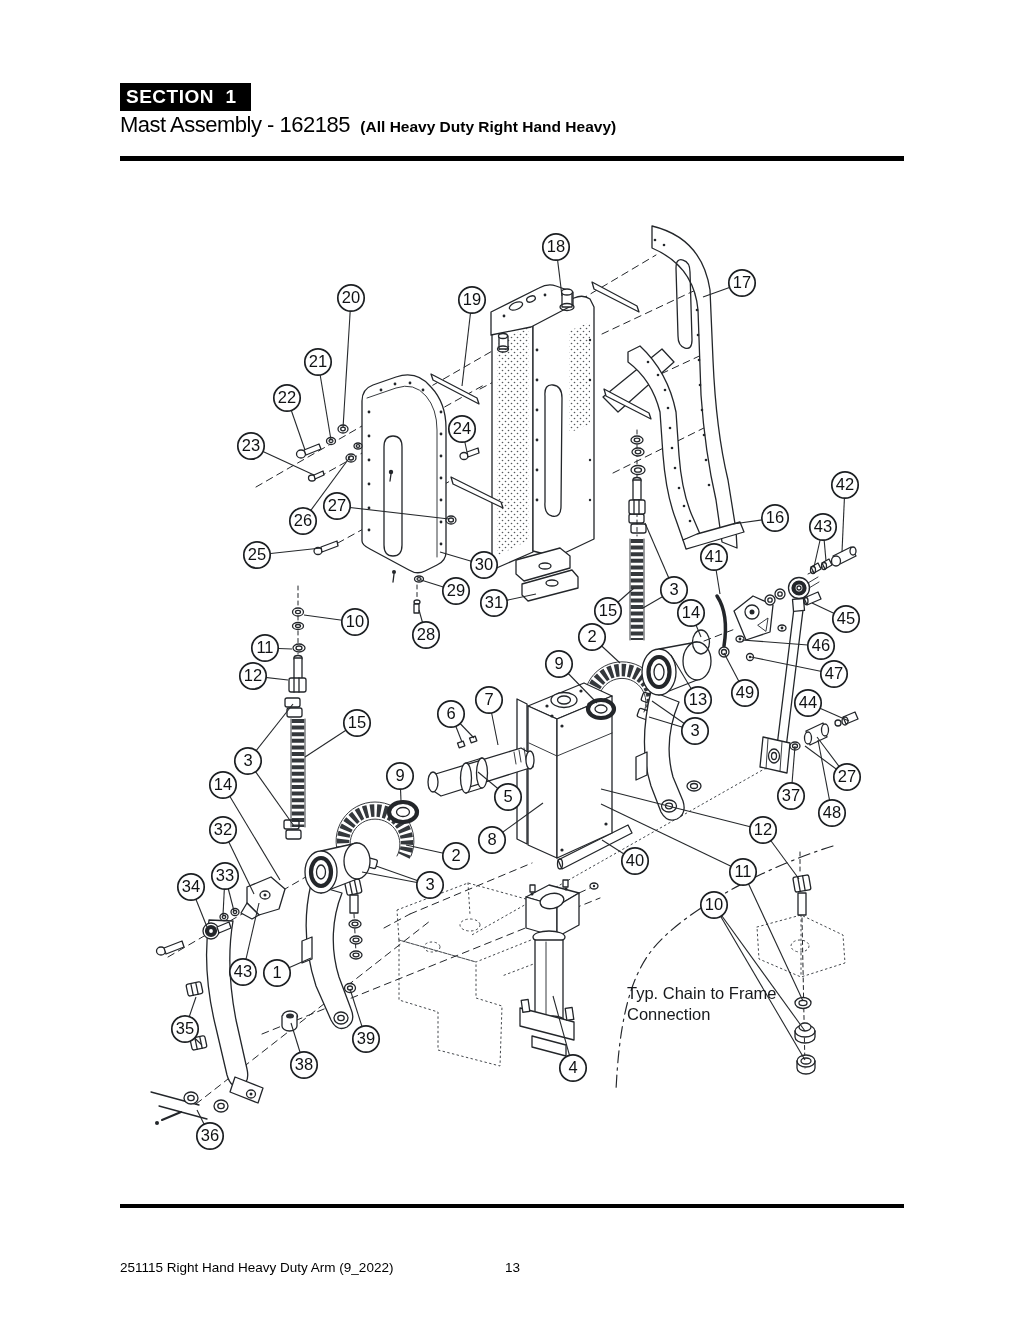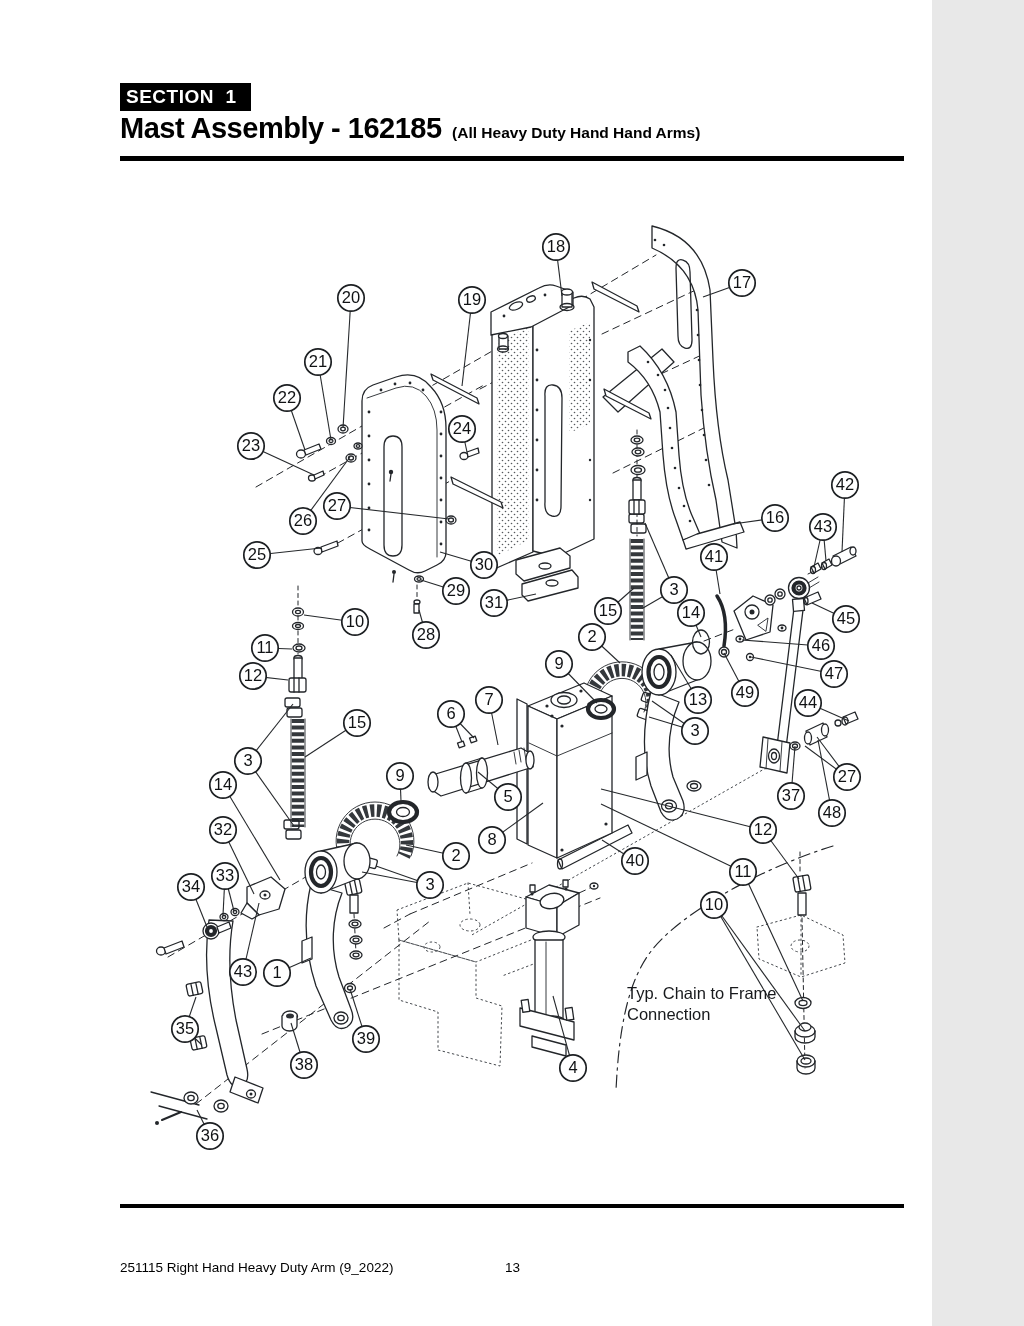--- a/index.html
+++ b/index.html
@@ -1,21 +1,21 @@
 <!DOCTYPE html>
 <html><head>
 <meta charset="utf-8">
 <style>
   html,body{margin:0;padding:0;background:#e8e8e8;}
-  .page{position:relative;width:932px;height:1326px;background:#ffffff;overflow:hidden;
+  .page{position:relative;width:1024px;height:1326px;background:#ffffff;overflow:hidden;
         font-family:"Liberation Sans",sans-serif;color:#000;}
   .badge{position:absolute;left:120px;top:83px;background:#000;color:#fff;
          font-size:19px;font-weight:bold;padding:3px 14px 3px 6px;white-space:pre;letter-spacing:.5px;}
   .title-row{position:absolute;left:120px;top:112px;white-space:nowrap;}
-  .title-main{font-size:29px;font-weight:bold;letter-spacing:-0.5px;}
+  .title-main{font-size:22px;font-weight:normal;letter-spacing:-0.5px;}
   .title-suffix{font-size:15.5px;font-weight:bold;margin-left:6px;}
   .rule{position:absolute;left:120px;width:784px;background:#000;}
   .rule.top{top:156px;height:5px;}
   .rule.bottom{top:1204px;height:4px;}
   .footer{position:absolute;left:120px;top:1260px;font-size:13.5px;}
   .pageno{position:absolute;left:505px;top:1260px;font-size:13.5px;}
   svg.diagram{position:absolute;left:0;top:0;}
   #art *{stroke:#23262a;stroke-width:1.3;fill:none;stroke-linecap:round;stroke-linejoin:round;}
   #art .w{fill:#ffffff;}
   #art .dot{fill:#23262a;stroke:none;}
@@ -37,21 +37,21 @@
   #annotation text{font-family:"Liberation Sans",sans-serif;font-size:16.5px;fill:#17191c;}
 </style>
 </head>
 <body>
 
 <div class="page">
 
   <div class="badge">SECTION  1</div>
   <div class="title-row">
     <span class="title-main">Mast Assembly - 162185</span>
-    <span class="title-suffix">(All Heavy Duty Hand Hand Arms)</span>
+    <span class="title-suffix">(All Heavy Duty Right Hand Heavy)</span>
   </div>
   <div class="rule top"></div>
 
   <svg class="diagram" width="1024" height="1326" viewBox="0 0 1024 1326">
     <defs>
       <pattern id="stip" patternUnits="userSpaceOnUse" width="6" height="6">
         <circle cx="1.5" cy="1.5" r="0.8" fill="#55585c"></circle>
         <circle cx="4.5" cy="4.5" r="0.8" fill="#55585c"></circle>
       </pattern>
     </defs>

